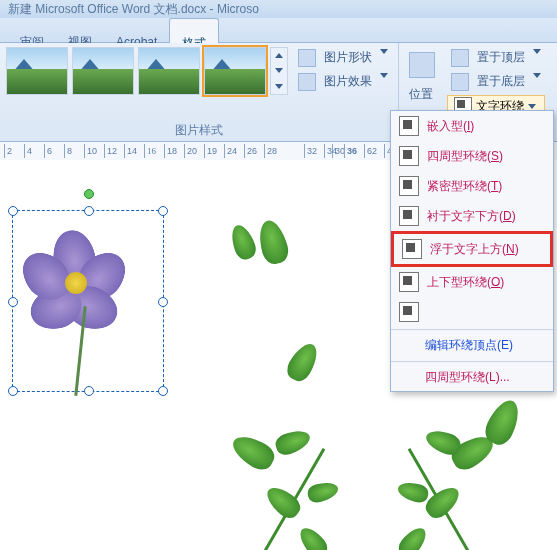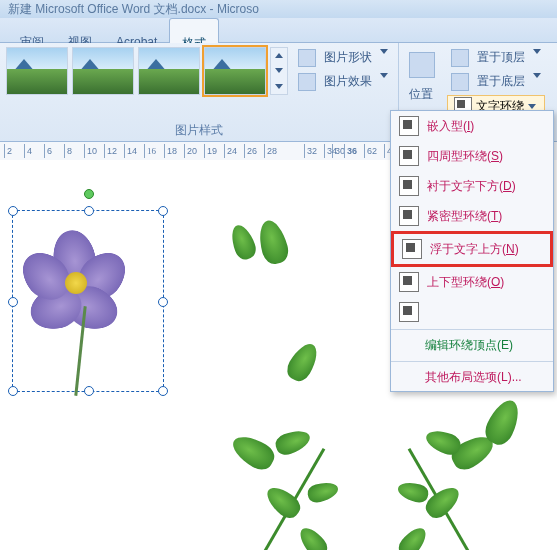--- a/index.html
+++ b/index.html
@@ -43,21 +43,21 @@
 .petal{position:absolute;width:42px;height:52px;background:radial-gradient(ellipse at 50% 60%,#a795d4,#7b6ab8 70%,rgba(0,0,0,0) 72%);border-radius:50%}
 .center{position:absolute;width:22px;height:22px;background:radial-gradient(#f2d84b,#caa818);border-radius:50%}
 .stem{position:absolute;width:3px;height:90px;background:#5a8a4a;left:56px;top:70px;transform:rotate(6deg)}
 .wreath{position:absolute;left:170px;top:60px;width:360px;height:430px}
 .leaf{position:absolute;width:26px;height:44px;background:radial-gradient(ellipse at 50% 40%,#6fbf4a,#3c8b2c 80%);border-radius:60% 60% 50% 50%/80% 80% 40% 40%}
 .branch{position:absolute;width:3px;background:#3c8b2c}
 .dropdown{position:absolute;left:390px;top:110px;width:162px;background:#f5f7fb;border:1px solid #9bb7d9;box-shadow:2px 3px 6px rgba(0,0,0,0.25);z-index:10}
 .dd-item{display:flex;align-items:center;gap:8px;padding:5px 8px;cursor:pointer;color:#be185d}
 .dd-item .ico{width:18px;height:18px;border:1px solid #777;background:#fff;position:relative;flex:0 0 18px}
 .dd-item .ico:before{content:"";position:absolute;left:3px;top:3px;width:9px;height:9px;background:#555}
-.dd-item.dis{color:#15803d}
+.dd-item.dis{color:#1d4ed8}
 .dd-sep{height:1px;background:#c6d4e6;margin:2px 0}
 .dd-item u{text-decoration:underline}
 </style>
 </head>
 <body>
 
 <div class="title-bar">新建 Microsoft Office Word 文档.docx - Microso</div>
 
 <div class="tabs">
   <div class="tab">审阅</div>
@@ -275,40 +275,40 @@
   <div class="dd-item">
       <span class="ico"></span>
       <span><span>嵌入型</span>(<u>I</u>)</span>
     </div>
   <div class="dd-item">
       <span class="ico"></span>
       <span><span>四周型环绕</span>(<u>S</u>)</span>
     </div>
   <div class="dd-item">
       <span class="ico"></span>
+      <span><span>紧密型环绕</span>(<u>T</u>)</span>
+    </div>
+  <div class="dd-item">
+      <span class="ico"></span>
       <span><span>衬于文字下方</span>(<u>D</u>)</span>
-    </div>
-  <div class="dd-item">
-      <span class="ico"></span>
-      <span><span>紧密型环绕</span>(<u>T</u>)</span>
     </div>
   <div class="dd-item hl-red">
       <span class="ico"></span>
       <span><span>浮于文字上方</span>(<u>N</u>)</span>
     </div>
   <div class="dd-item">
       <span class="ico"></span>
       <span><span>上下型环绕</span>(<u>O</u>)</span>
     </div>
   <div class="dd-item">
       <span class="ico"></span>
     </div>
   <div class="dd-sep"></div>
   <div class="dd-item dis">
       <span style="width:18px;flex:0 0 18px"></span>
       <span>编辑环绕顶点(E)</span>
     </div>
   <div class="dd-sep"></div>
   <div class="dd-item">
       <span style="width:18px;flex:0 0 18px"></span>
-      <span>其他布局选项(L)...</span>
+      <span>四周型环绕(L)...</span>
     </div>
 </div>
 
 </body></html>

